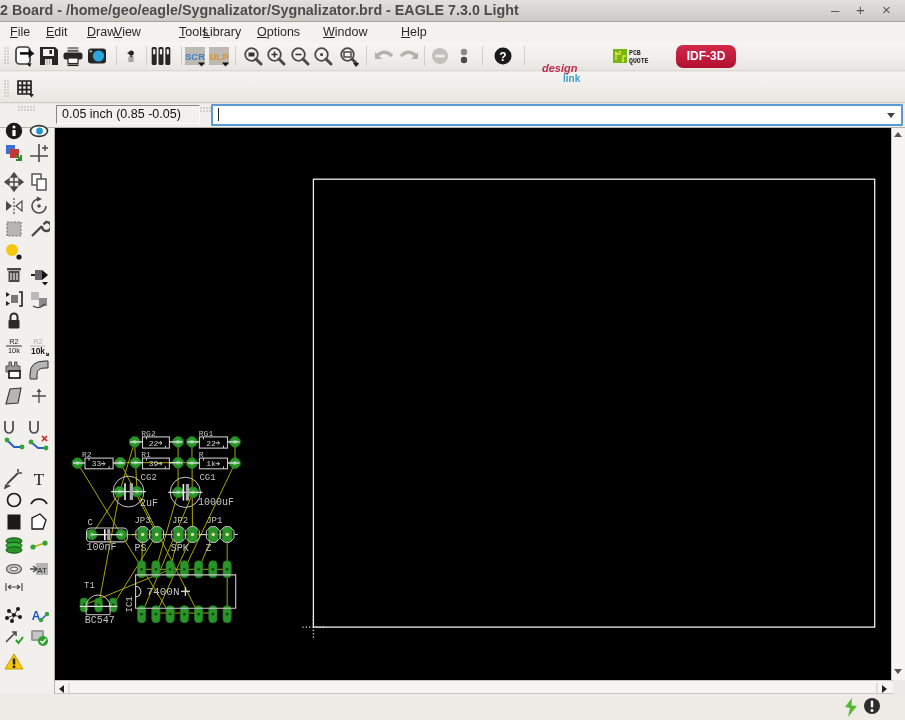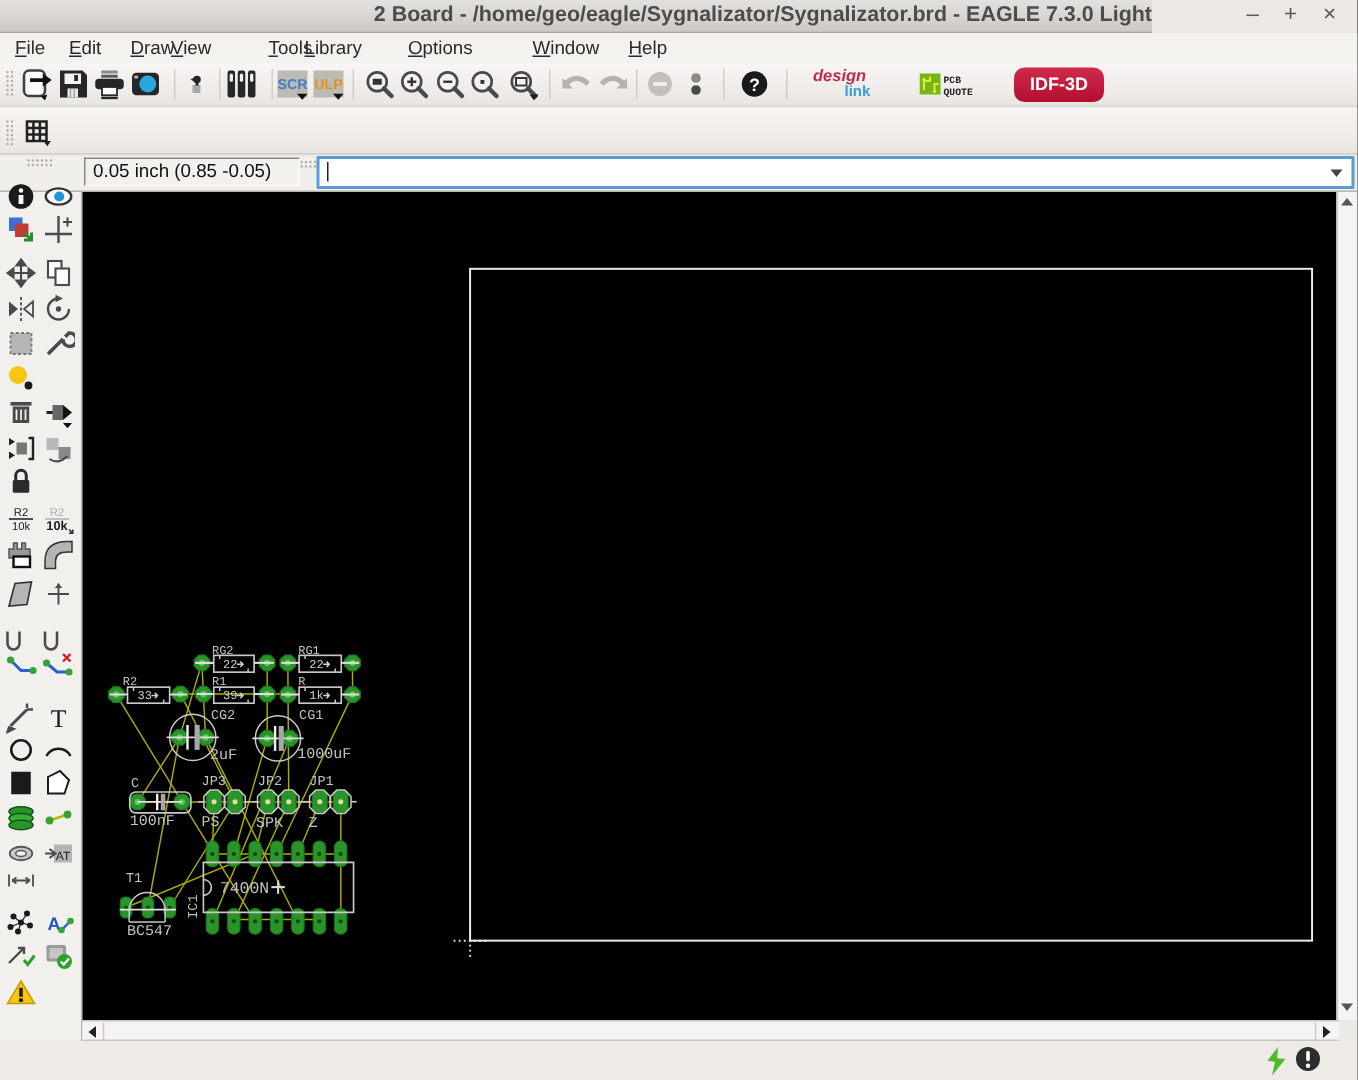--- a/index.html
+++ b/index.html
@@ -1,49 +1,49 @@
 <!DOCTYPE html>
 <html><head><meta charset="utf-8"><style>
 *{margin:0;padding:0;box-sizing:border-box}
 html,body{width:905px;height:720px;overflow:hidden}
 body{font-family:"Liberation Sans",sans-serif;background:#ece9e4;position:relative}
-.titlebar{position:absolute;left:0;top:0;width:768px;height:22px;background:linear-gradient(#e3e1de,#cdcac6);border-bottom:1px solid #a8a4a0;text-align:right;font-size:14.3px;font-weight:bold;color:#4c4c4c;line-height:21px}
+.titlebar{position:absolute;left:0;top:0;width:905px;height:22px;background:linear-gradient(#e3e1de,#cdcac6);border-bottom:1px solid #a8a4a0;text-align:left;font-size:14.3px;font-weight:bold;color:#4c4c4c;line-height:21px}
 .wbtn{position:absolute;top:0;font-weight:normal;font-size:15px;color:#5a5a5a;line-height:20px}
 .menubar{position:absolute;left:0;top:22px;width:905px;height:20px;background:#f4f2ef;font-size:12.5px;color:#2a2a2a}
 .menubar span{position:absolute;top:3px}
 .toolbar1{position:absolute;left:0;top:42px;width:905px;height:29px;background:linear-gradient(#f8f6f4,#e9e6e2);border-bottom:1px solid #dbd7d2}
 .toolbar2{position:absolute;left:0;top:72px;width:905px;height:31px;background:linear-gradient(#f6f4f1,#eae7e3);border-bottom:1px solid #cfcbc6}
 .cmdrow{position:absolute;left:0;top:104px;width:905px;height:24px;background:#f1efec;border-bottom:1px solid #b6b2ad}
 .ti,.pi{position:absolute}
 .tsep{position:absolute;top:46px;width:1px;height:20px;background:#d2cec9}
 .coord{position:absolute;left:56px;top:105px;width:144px;height:19px;background:#f3f1ee;border:1px solid;border-color:#8a8680 #fcfbfa #fcfbfa #8a8680;font-size:12.5px;color:#111;padding:1px 0 0 5px}
 .combo{position:absolute;left:211px;top:104px;width:692px;height:22px;background:#fff;border:2px solid #5b9bd5;border-radius:1px}
 .combo .arrow{position:absolute;right:2px;top:1px;width:16px;height:16px}
 .cursor{position:absolute;left:5px;top:2px;width:1px;height:13px;background:#222}
 .palette{position:absolute;left:0;top:128px;width:55px;height:566px;background:#f2f0ed;border-right:1px solid #b6b2ad}
 .canvas{position:absolute;left:55px;top:128px;width:836px;height:552px;background:#000}
 .vscroll{position:absolute;left:891px;top:128px;width:14px;height:552px;background:#f5f4f2;border-left:1px solid #cac6c1}
 .hscroll{position:absolute;left:55px;top:680px;width:838px;height:14px;background:#f5f4f2;border-top:1px solid #cac6c1;border-bottom:1px solid #cac6c1}
 .corner{position:absolute;left:893px;top:680px;width:12px;height:14px;background:#eceae6}
 .statusbar{position:absolute;left:0;top:694px;width:905px;height:26px;background:#eeebe6}
-.designlink{position:absolute;left:541px;top:43px;width:50px;height:24px}
+.designlink{position:absolute;left:541px;top:61px;width:50px;height:24px}
 .idf{position:absolute;left:676px;top:45px;width:60px;height:23px;background:linear-gradient(#d12a4b,#b20f30);border-radius:7px;color:#fff;font-weight:bold;font-size:12px;text-align:center;line-height:23px}
 </style></head><body>
 <div class="titlebar">2 Board - /home/geo/eagle/Sygnalizator/Sygnalizator.brd - EAGLE 7.3.0 Light
 <span class="wbtn" style="left:831px">–</span><span class="wbtn" style="left:856px">+</span><span class="wbtn" style="left:882px">×</span></div>
 <div class="menubar">
 <span style="left:10px"><u>F</u>ile</span>
     <span style="left:46px"><u>E</u>dit</span>
     <span style="left:87px"><u>D</u>raw</span>
     <span style="left:114px"><u>V</u>iew</span>
     <span style="left:179px"><u>T</u>ools</span>
     <span style="left:203px"><u>L</u>ibrary</span>
-    <span style="left:272px"><u>O</u>ptions</span>
-    <span style="left:355px"><u>W</u>indow</span>
-    <span style="left:419px"><u>H</u>elp</span>
+    <span style="left:257px"><u>O</u>ptions</span>
+    <span style="left:323px"><u>W</u>indow</span>
+    <span style="left:401px"><u>H</u>elp</span>
 </div>
 <div class="toolbar1"></div>
 <div class="toolbar2"></div>
 <div class="cmdrow"></div>
 <svg style="position:absolute;left:4px;top:47px" width="6" height="18" viewBox="0 0 6 18">
     <circle cx="1" cy="1" r="0.8" fill="#b0aca6"></circle>
     <circle cx="4" cy="1" r="0.8" fill="#b0aca6"></circle>
     <circle cx="1" cy="4" r="0.8" fill="#b0aca6"></circle>
     <circle cx="4" cy="4" r="0.8" fill="#b0aca6"></circle>
     <circle cx="1" cy="7" r="0.8" fill="#b0aca6"></circle>

